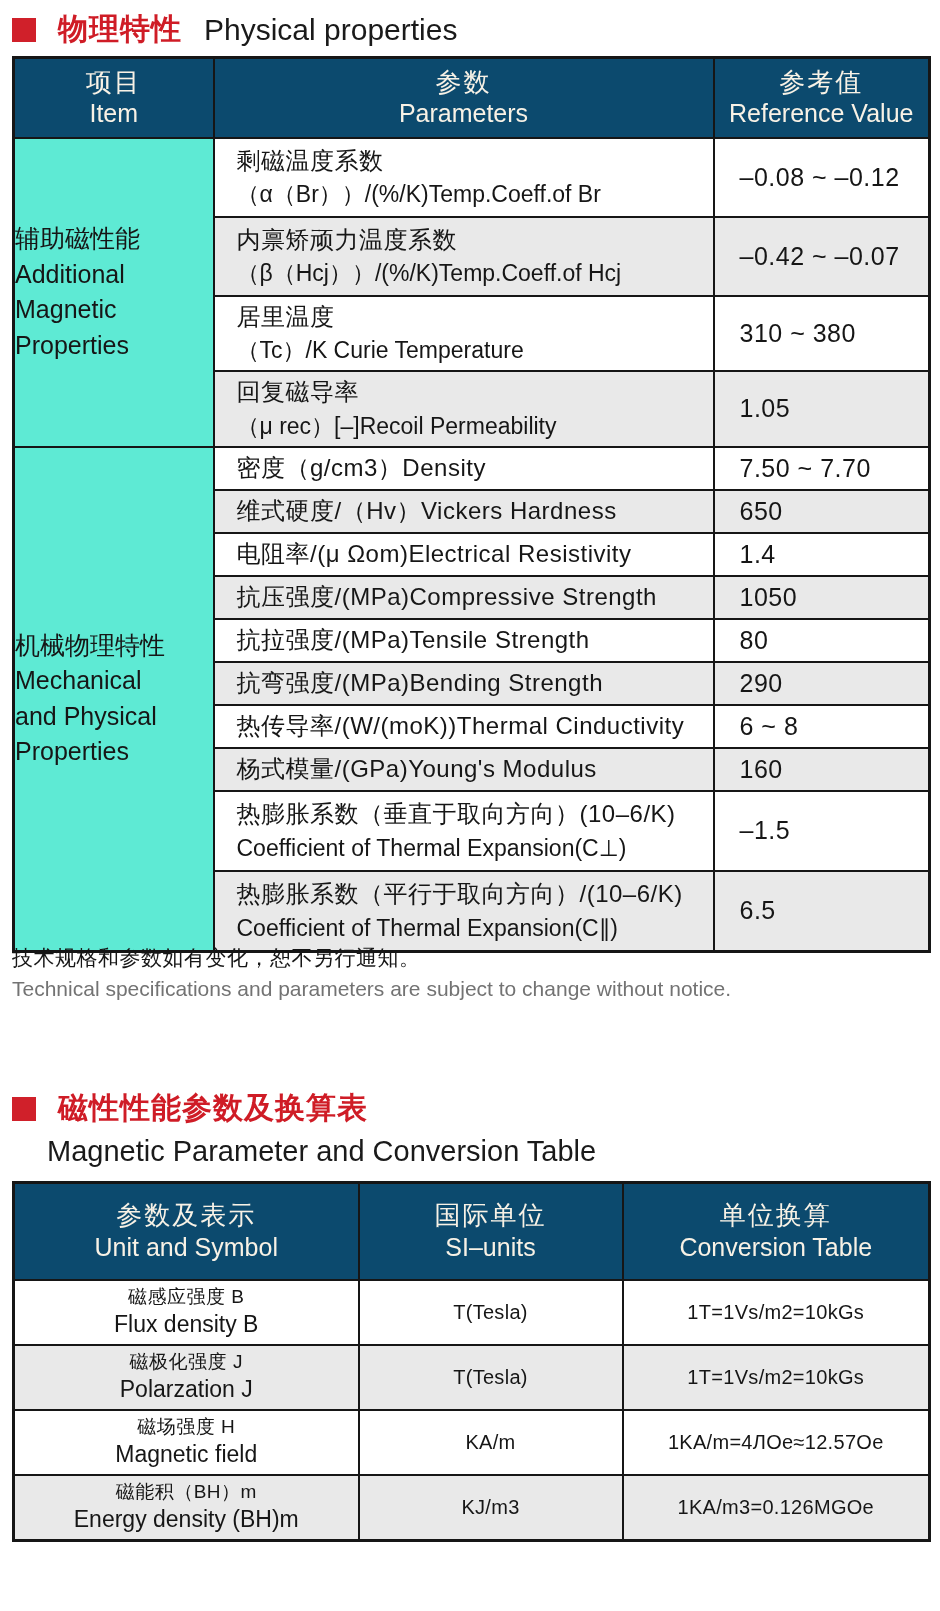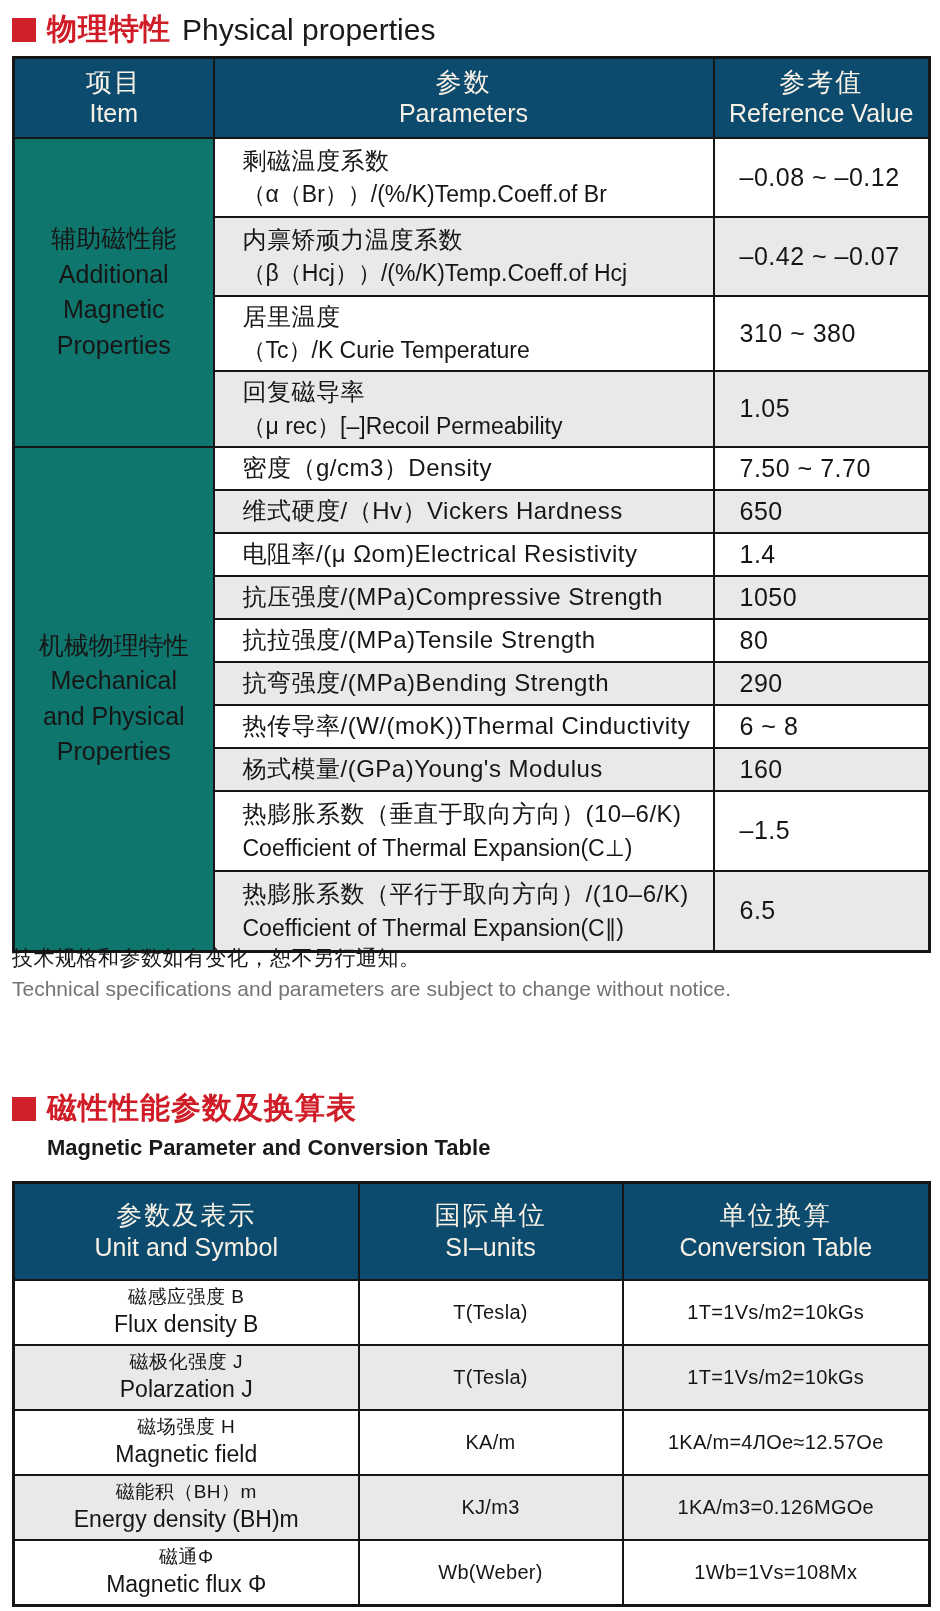--- a/index.html
+++ b/index.html
@@ -4,35 +4,35 @@
 <style>
   html,body{margin:0;padding:0;}
   body{
     width:940px;height:1611px;position:relative;background:#ffffff;
     font-family:"Liberation Sans","DejaVu Sans",sans-serif;
     color:#161616;-webkit-font-smoothing:antialiased;
   }
   .abs{position:absolute;}
 
   
-  .sec-title{display:flex;align-items:center;gap:11px;}
+  .sec-title{display:flex;align-items:center;gap:22px;}
   .sq{width:24px;height:24px;background:#d0202a;flex:0 0 auto;}
   .t-zh{color:#cf1c26;font-size:30px;font-weight:600;letter-spacing:1px;white-space:nowrap;}
   .t-en{color:#1a1a1a;font-size:30px;font-weight:500;white-space:nowrap;}
-  .t-en2{color:#1a1a1a;font-size:22px;font-weight:700;white-space:nowrap;margin:6px 0 0 35px;}
+  .t-en2{color:#1a1a1a;font-size:29px;font-weight:400;white-space:nowrap;margin:6px 0 0 35px;}
 
   
   table{border-collapse:collapse;table-layout:fixed;}
   .dtable{border:3px solid #161616;}
   .dtable td,.dtable th{border:2px solid #161616;padding:0;vertical-align:middle;}
   th.hdr{background:#0c4a6e;color:#f8f2e6;font-weight:500;text-align:center;}
   .hdr .h-zh{font-size:26px;letter-spacing:2px;line-height:1.25;}
   .hdr .h-en{font-size:25px;line-height:1.25;}
-  td.item{background:#0f766e;text-align:center;font-size:25px;line-height:1.42;}
-  td.param{text-align:left;padding-left:28px;padding-right:6px;}
+  td.item{background:#5eead4;text-align:left;font-size:25px;line-height:1.42;}
+  td.param{text-align:left;padding-left:22px;padding-right:6px;}
   .p-zh{font-size:24px;line-height:1.45;letter-spacing:0.5px;}
   .p-en{font-size:23px;line-height:1.4;}
   td.val{text-align:left;padding-left:25px;font-size:25px;letter-spacing:0.5px;}
   tr.alt td{background:#e9e9e9;}
   tr.r-tall td{height:77px;}
   tr.r-tall3 td{height:73px;}
   tr.r-tall4 td{height:74px;}
   tr.r-short td{height:41px;}
   tr.r-xtall td{height:78px;}
 
@@ -243,22 +243,14 @@
     <td class="c-one">1KA/m=4ЛOe≈12.57Oe</td>
   </tr>
   <tr class="c-row alt">
     <td>
       <div class="c-zh">磁能积（BH）m</div>
       <div class="c-en">Energy density (BH)m</div>
     </td>
     <td class="c-one">KJ/m3</td>
     <td class="c-one">1KA/m3=0.126MGOe</td>
   </tr>
-  <tr class="c-row">
-    <td>
-      <div class="c-zh">磁通Φ</div>
-      <div class="c-en">Magnetic flux Φ</div>
-    </td>
-    <td class="c-one">Wb(Weber)</td>
-    <td class="c-one">1Wb=1Vs=108Mx</td>
-  </tr>
 </tbody>
   </table>
 
 </body></html>

